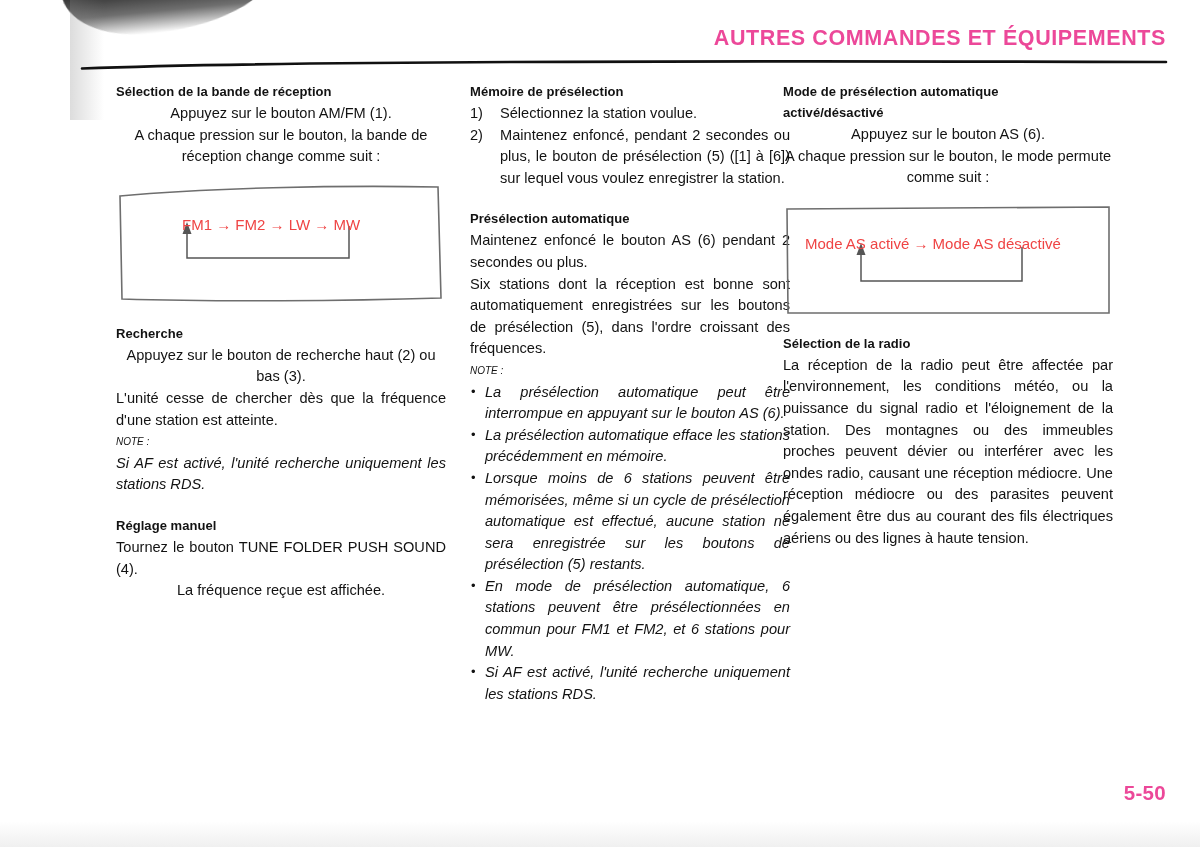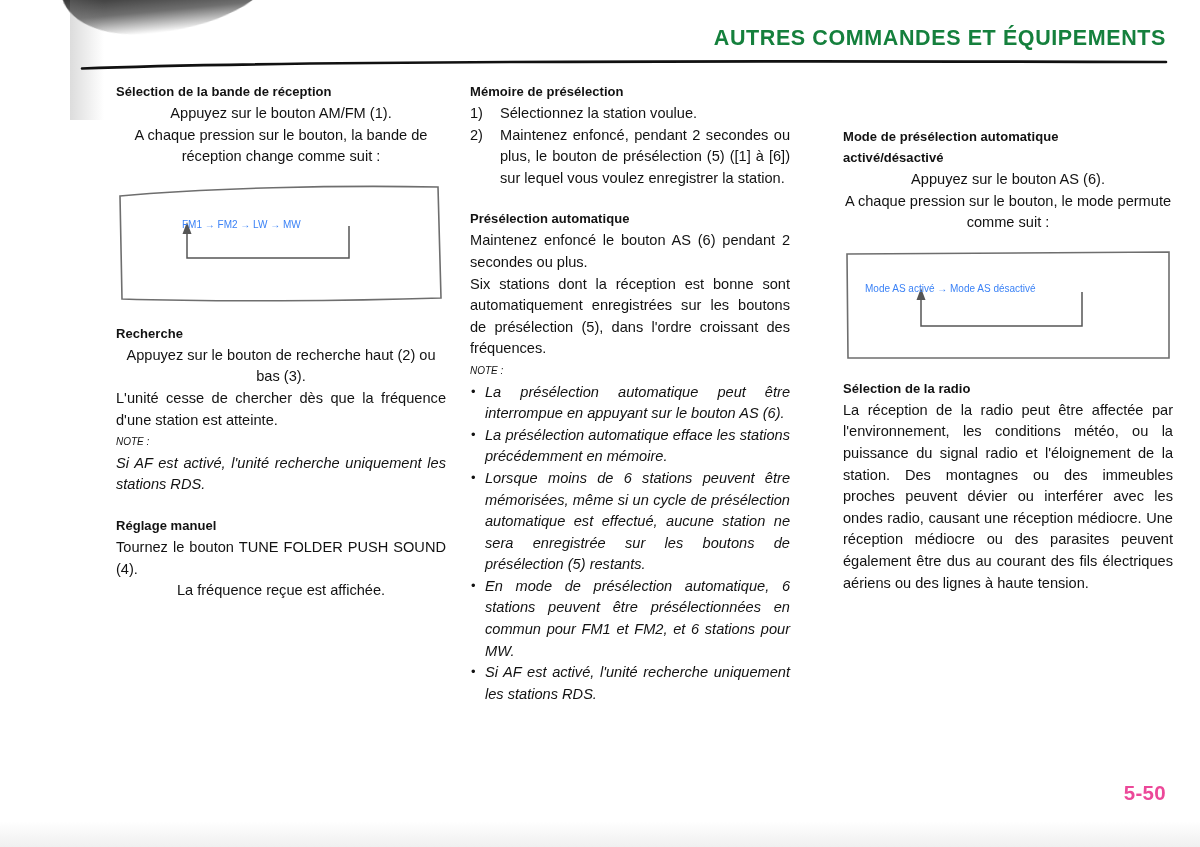--- a/index.html
+++ b/index.html
@@ -64,42 +64,42 @@
     height: 44px;
   }
   .header-title {
     position: absolute;
     right: 0;
     top: 0;
     font-size: 21.5px;
     font-weight: bold;
     letter-spacing: 0.6px;
     white-space: nowrap;
-    color: #15803d;
+    color: #ec4899;
   }
   .header-rule {
     position: absolute;
     left: 0;
     top: 34px;
     width: 1086px;
     height: 10px;
     overflow: visible;
   }
 
   
   .col {
     position: absolute;
     top: 82px;
     font-size: 14.6px;
     line-height: 21.6px;
     color: #121212;
   }
   .col-1 { left: 116px; width: 330px; }
   .col-2 { left: 470px; width: 320px; }
-  .col-3 { left: 843px; width: 330px; margin-top: 45px; }
+  .col-3 { left: 783px; width: 330px; }
 
   h2.sec-title {
     font-size: 13px;
     font-weight: bold;
     margin: 0 0 1px 0;
     line-height: 20px;
     letter-spacing: 0.05px;
   }
   p.body {
     margin: 0;
@@ -164,22 +164,22 @@
   }
 
   
   .diagram {
     position: relative;
     margin-top: 14px;
   }
   .diagram svg { display: block; }
   .diagram .dlabel {
     position: absolute;
-    font-size: 10px;
-    color: #3b82f6;
+    font-size: 15px;
+    color: #ef4444;
     white-space: nowrap;
   }
 
   
   .page-number {
     position: absolute;
     right: 34px;
     bottom: 42px;
     font-size: 20.5px;
     font-weight: bold;

